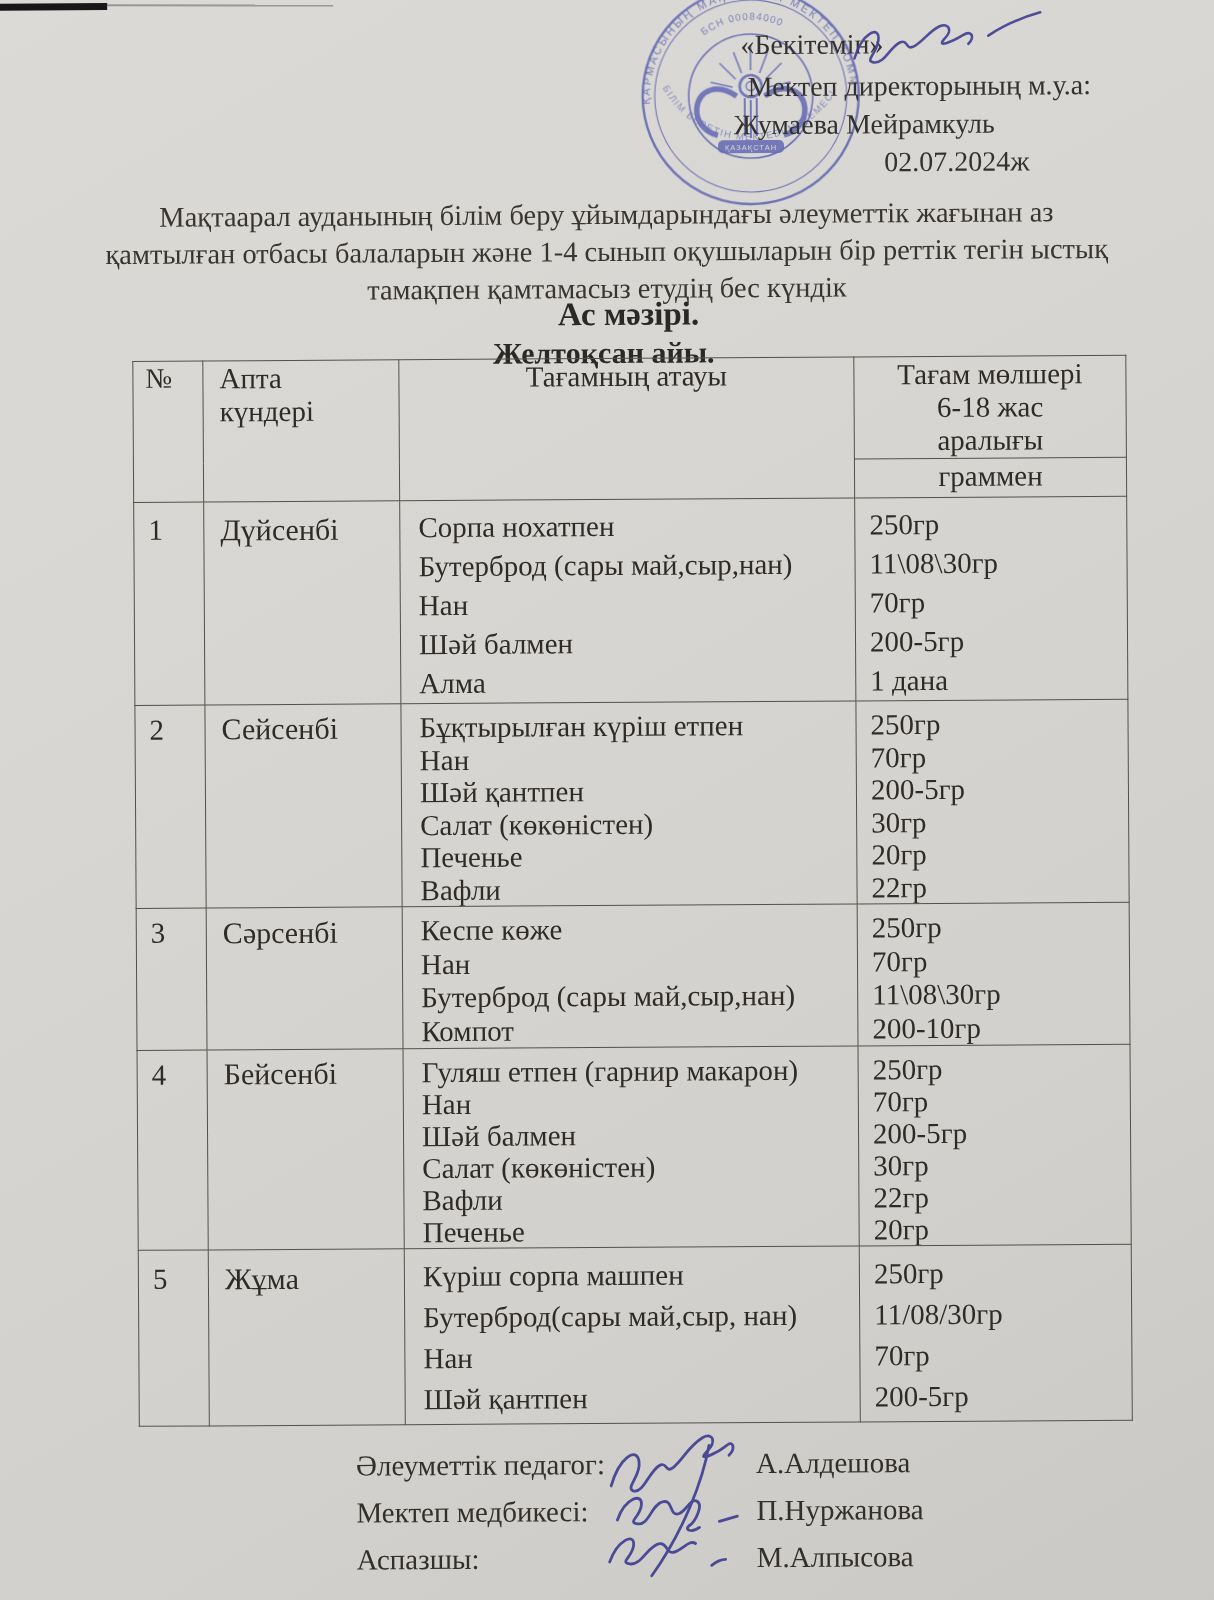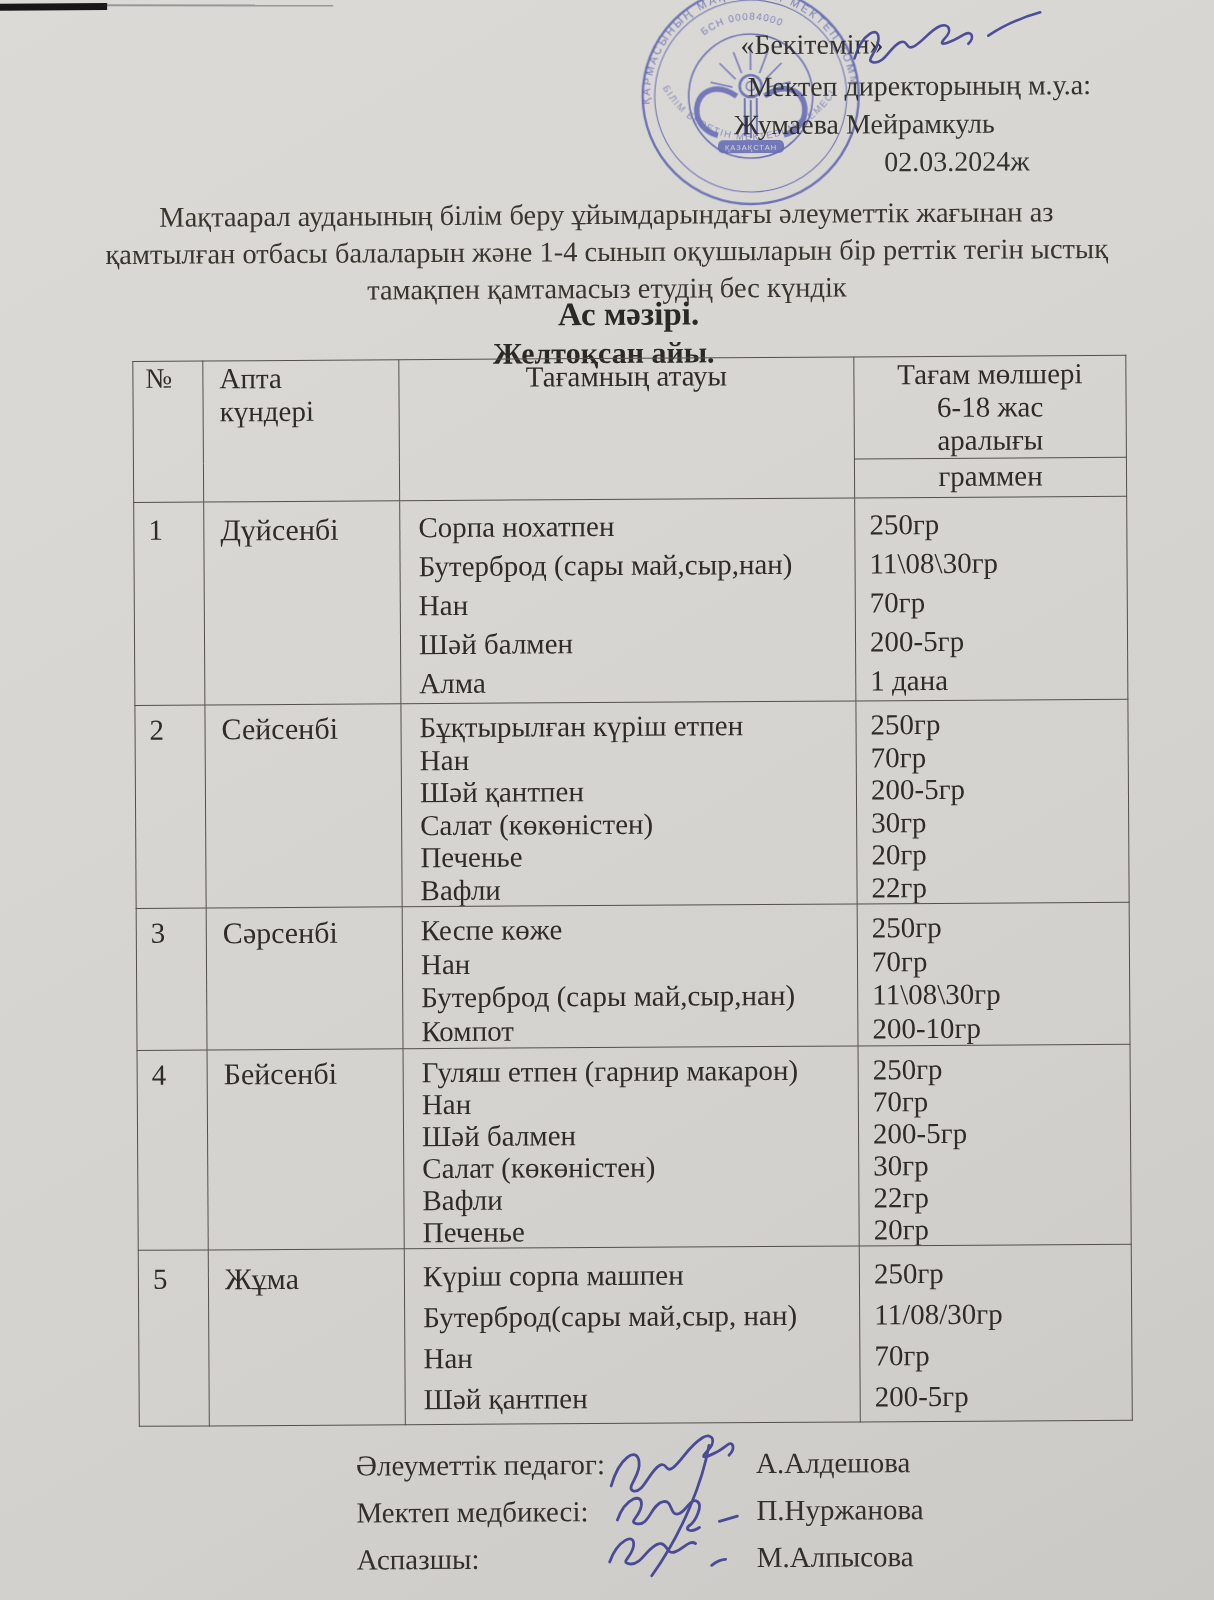--- a/index.html
+++ b/index.html
@@ -113,21 +113,21 @@
         <path d="M 14,0 C 34,-14 52,-6 54,12 C 55,26 45,36 33,39" stroke-width="5.5"></path>
         <path d="M -6,2 L -6,40 M 6,2 L 6,40 M 0,4 L 0,42" stroke-width="2"></path>
         <rect x="-33" y="44" width="66" height="13" rx="5" fill="#4d54b0" stroke="none"></rect>
         <text x="0" y="53.5" text-anchor="middle" font-size="7.5" letter-spacing="1" fill="#d8d6d2" stroke="none" class="stamp-text" style="fill:#d8d6d2">ҚАЗАҚСТАН</text>
       </g>
     </svg>
 
     <div class="appr appr-1">«Бекітемін»</div>
     <div class="appr appr-2">Мектеп директорының м.у.а:</div>
     <div class="appr appr-3">Жумаева Мейрамкуль</div>
-    <div class="appr appr-4">02.03.2024ж</div>
+    <div class="appr appr-4">02.07.2024ж</div>
 
     <svg class="sig-top" width="210" height="72" viewBox="0 0 210 72">
       <g class="ink" stroke-width="2.6" opacity=".9">
         <path d="M14,52 C22,26 40,18 38,34 C36,48 24,54 33,56 C44,58 50,40 60,36 C68,33 65,45 74,40 C84,34 90,24 100,20 C108,17 113,24 104,33 C95,43 113,35 123,29 C131,24 135,31 128,38"></path>
         <path d="M148,30 C163,20 182,12 200,7"></path>
       </g>
     </svg>
 
     <div class="doc-title">Мақтаарал ауданының білім беру ұйымдарындағы әлеуметтік жағынан аз қамтылған отбасы балаларын және 1-4 сынып оқушыларын бір реттік тегін ыстық тамақпен қамтамасыз етудің бес күндік</div>
     <div class="menu-title">Ас мәзірі.</div>

